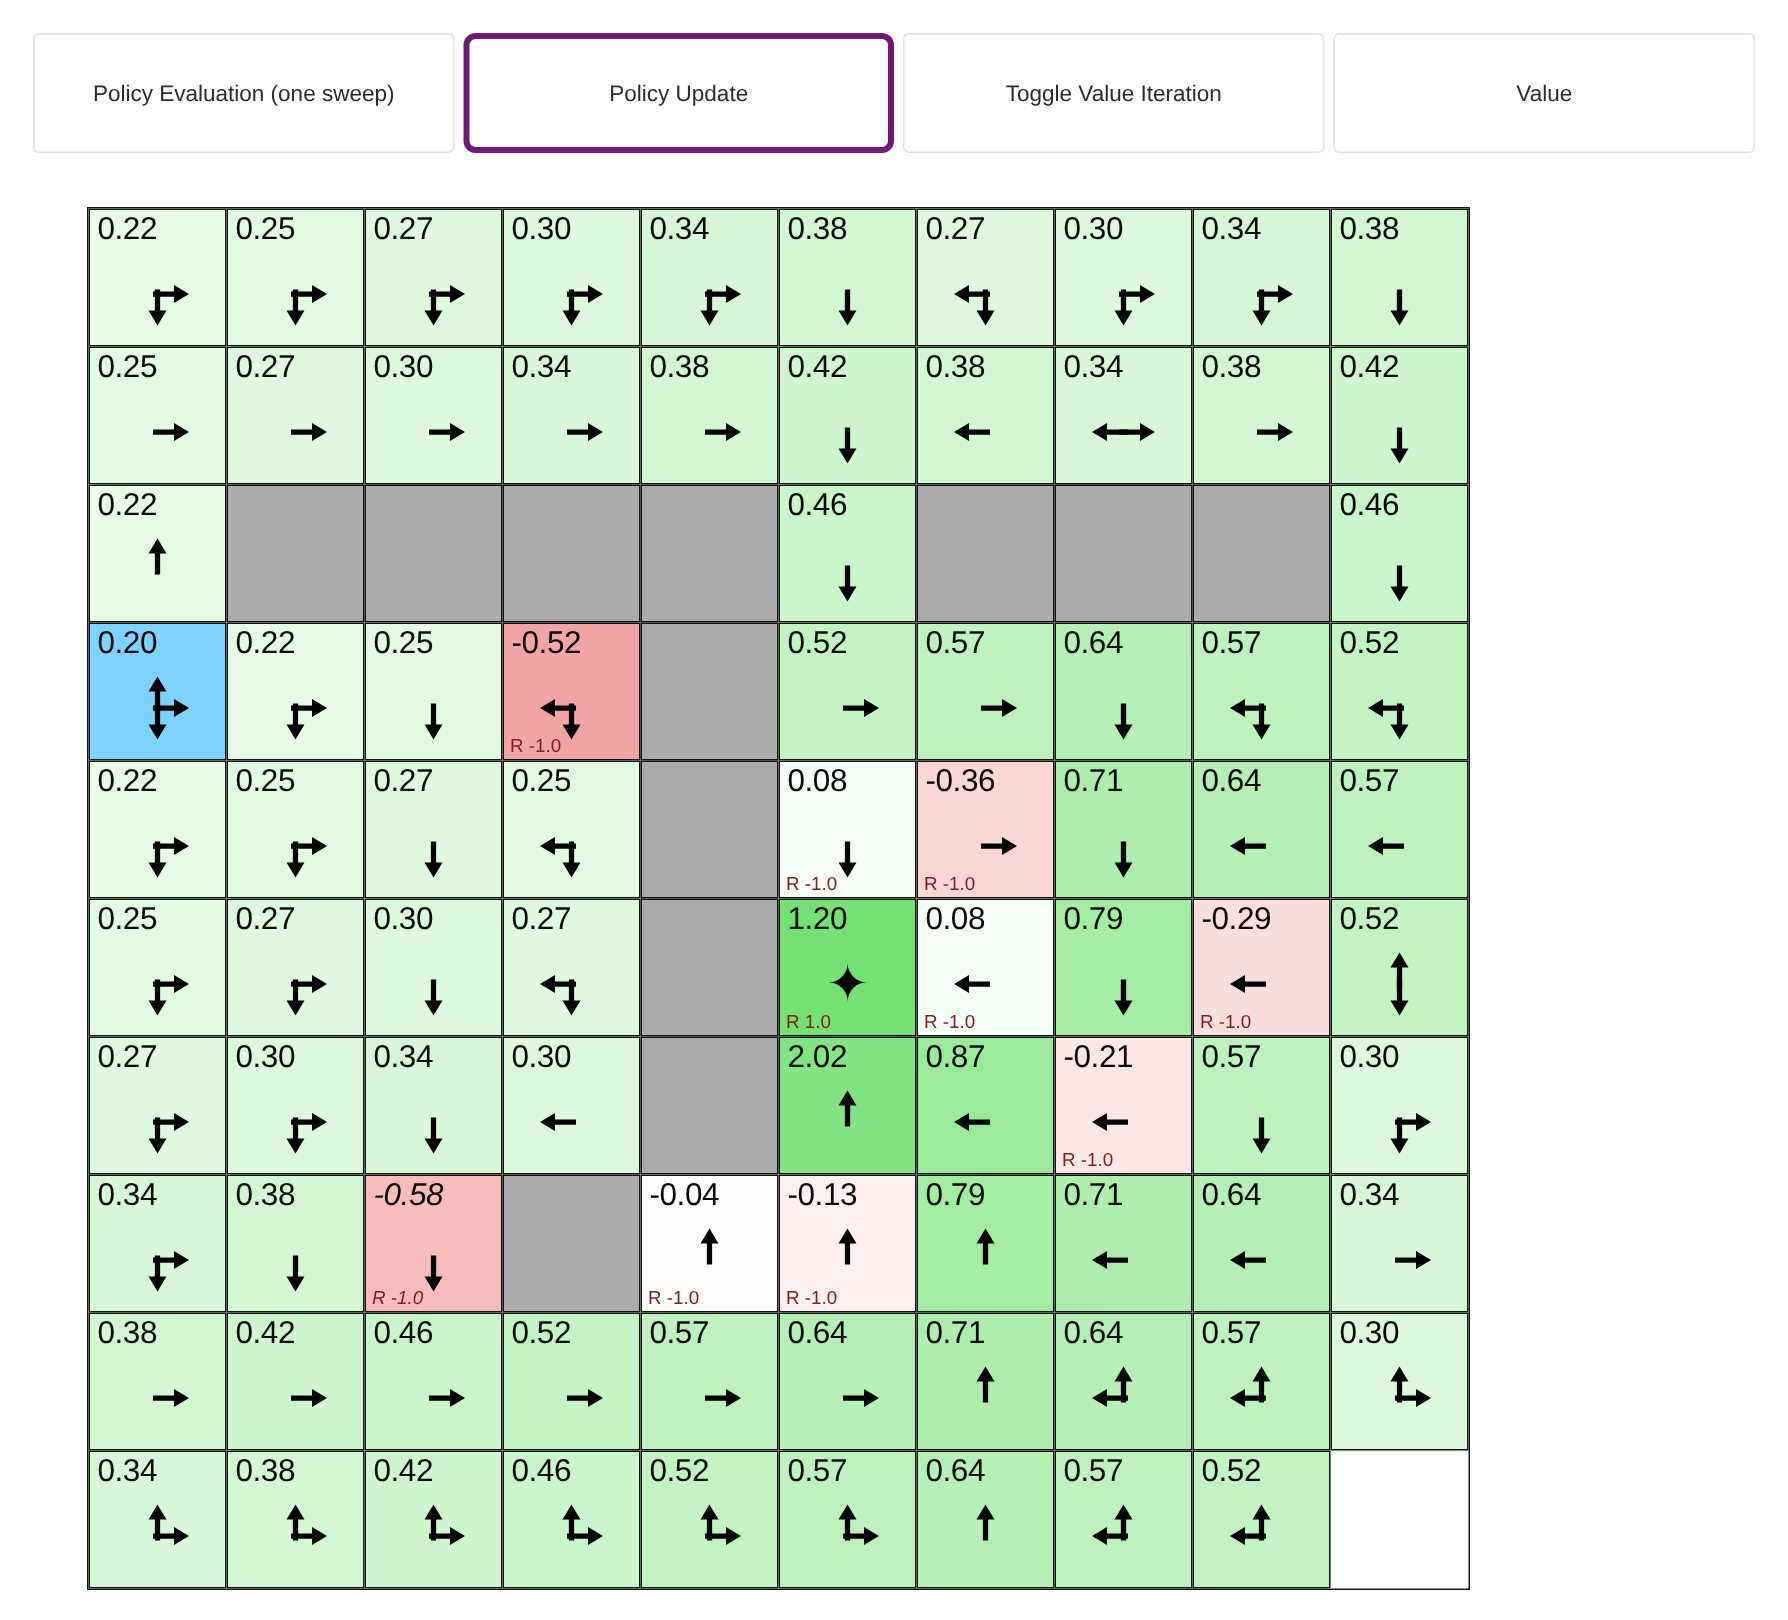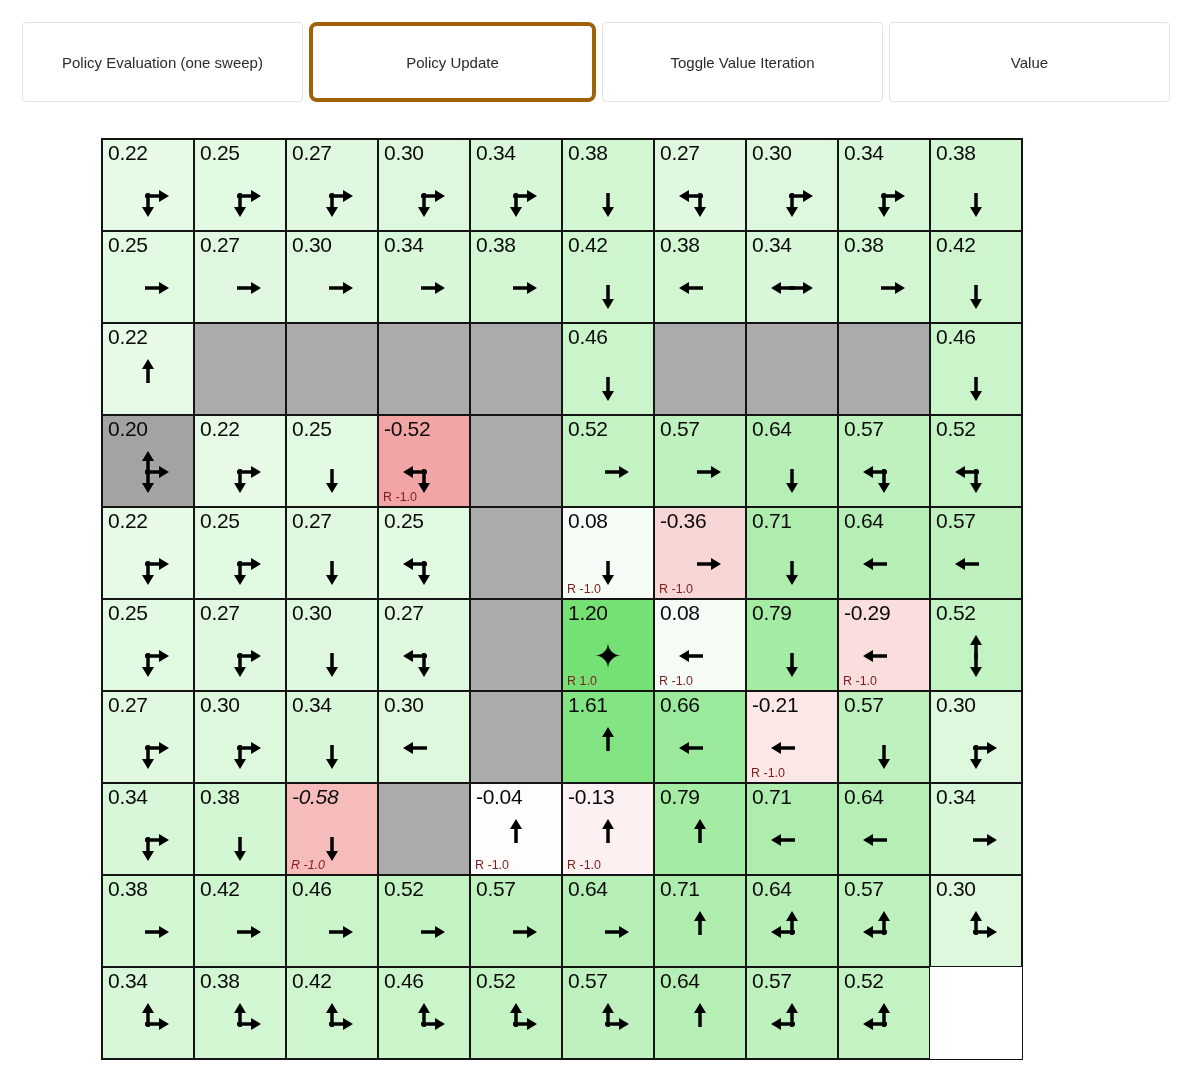--- a/index.html
+++ b/index.html
@@ -2,23 +2,23 @@
 <html><head>
 <meta charset="utf-8">
 <style>
   html,body{margin:0;padding:0;background:#ffffff;width:1192px;height:1080px;
     font-family:"Liberation Sans", sans-serif;color:#111;}
   
   .toolbar{display:flex;gap:6px;padding:22px 22px 0 22px;}
   .tbtn{flex:1;height:80px;background:#fff;border:1px solid #e2e2e2;border-radius:4px;
     font-family:"Liberation Sans", sans-serif;font-size:15px;color:#2b2b2b;
     display:flex;align-items:center;justify-content:center;cursor:pointer;box-sizing:border-box;}
-  .tbtn.active{border:4px solid #a16207;border-radius:8px;}
+  .tbtn.active{border:4px solid #701a75;border-radius:8px;}
   
-  .gridwrap{margin:36px 0 0 101px;}
+  .gridwrap{margin:36px 0 0 58px;}
   .grid{display:grid;grid-template-columns:repeat(10,92px);grid-auto-rows:92px;
     border:1px solid #141414;width:920px;}
   .cell{position:relative;border:1px solid #141414;box-sizing:border-box;background:#eafaea;overflow:hidden;}
   .cell.wall{background:#ababab;}
   .val{position:absolute;top:0px;left:5px;font-size:21px;line-height:1.2;color:#0a0a0a;letter-spacing:-0.3px;}
   .arrows{position:absolute;left:0;right:0;top:22px;bottom:0;display:flex;align-items:center;justify-content:center;}
   .arrows svg{display:block;}
   .reward{position:absolute;left:4px;bottom:2px;font-size:12.5px;color:#7f1d1d;}
   .goal{position:absolute;left:0;right:0;top:22px;bottom:0;display:flex;align-items:center;justify-content:center;
     font-size:34px;color:#000;line-height:1;}
@@ -260,21 +260,21 @@
       <div class="cell wall"></div>
       <div class="cell" style="background: rgb(202, 244, 202);">
         <div class="val">0.46</div>
         <div class="arrows">
           <svg viewBox="0 0 48 48" width="48" height="48">
             <line x1="24" y1="21" x2="24" y2="37" stroke="#000000" stroke-width="3.5"></line>
             <polygon points="24,45 18,35 30,35" fill="#000000"></polygon>
           </svg>
         </div>
       </div>
-      <div class="cell" style="background: #a3a3a3;">
+      <div class="cell" style="background: #7dd3fc;">
         <div class="val">0.20</div>
         <div class="arrows">
           <svg viewBox="0 0 48 48" width="48" height="48">
             <line x1="24" y1="27" x2="24" y2="11" stroke="#000000" stroke-width="3.5"></line>
             <polygon points="24,3 18,13 30,13" fill="#000000"></polygon>
             <line x1="24" y1="21" x2="24" y2="37" stroke="#000000" stroke-width="3.5"></line>
             <polygon points="24,45 18,35 30,35" fill="#000000"></polygon>
             <line x1="21" y1="24" x2="37" y2="24" stroke="#000000" stroke-width="3.5"></line>
             <polygon points="45,24 35,18 35,30" fill="#000000"></polygon>
           </svg>
@@ -575,30 +575,30 @@
         <div class="val">0.30</div>
         <div class="arrows">
           <svg viewBox="0 0 48 48" width="48" height="48">
             <line x1="27" y1="24" x2="11" y2="24" stroke="#000000" stroke-width="3.5"></line>
             <polygon points="3,24 13,18 13,30" fill="#000000"></polygon>
           </svg>
         </div>
       </div>
       <div class="cell wall"></div>
       <div class="cell" style="background: rgb(131, 228, 131);">
-        <div class="val">1.61</div>
+        <div class="val">2.02</div>
         <div class="arrows">
           <svg viewBox="0 0 48 48" width="48" height="48">
             <line x1="24" y1="27" x2="24" y2="11" stroke="#000000" stroke-width="3.5"></line>
             <polygon points="24,3 18,13 30,13" fill="#000000"></polygon>
           </svg>
         </div>
       </div>
       <div class="cell" style="background: rgb(155, 233, 155);">
-        <div class="val">0.66</div>
+        <div class="val">0.87</div>
         <div class="arrows">
           <svg viewBox="0 0 48 48" width="48" height="48">
             <line x1="27" y1="24" x2="11" y2="24" stroke="#000000" stroke-width="3.5"></line>
             <polygon points="3,24 13,18 13,30" fill="#000000"></polygon>
           </svg>
         </div>
       </div>
       <div class="cell" style="background: rgb(252, 231, 231);">
         <div class="val">-0.21</div>
         <div class="arrows">

